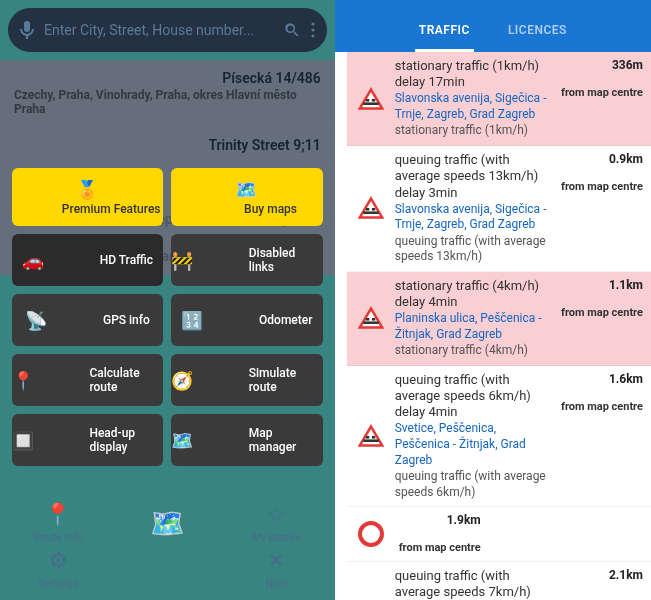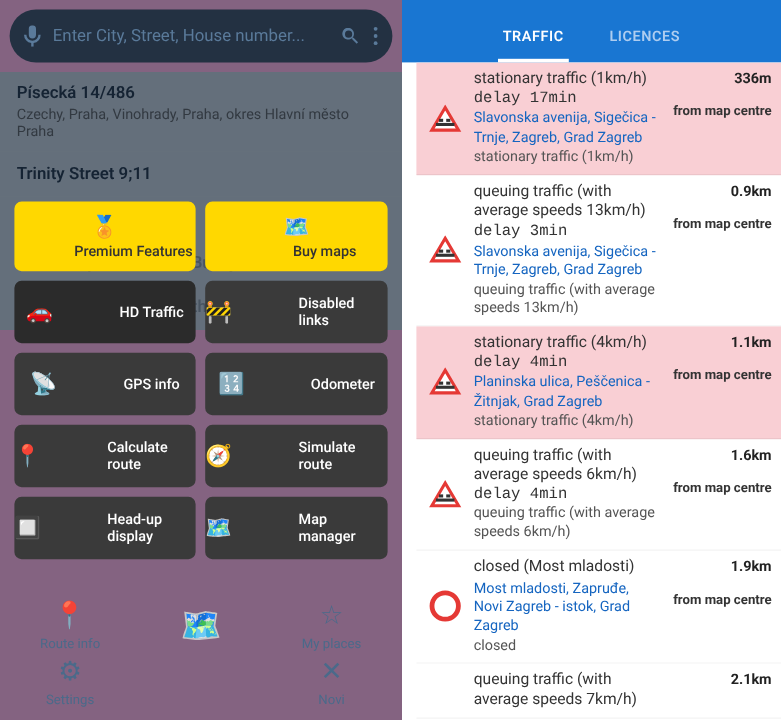--- a/index.html
+++ b/index.html
@@ -1,26 +1,26 @@
 <!DOCTYPE html>
 <html><head>
 <meta charset="utf-8">
 <style>
 * { margin: 0; padding: 0; box-sizing: border-box; font-family: -apple-system, Roboto, sans-serif; }
 body { width: 651px; height: 600px; display: flex; background: #000; overflow: hidden; }
-.left-panel { width: 345px; height: 600px; position: relative; background: #f9a8d4; }
+.left-panel { width: 345px; height: 600px; position: relative; background: #5eead4; }
 .dim-overlay { position: absolute; inset: 0; background: rgba(15,30,45,0.5); z-index: 1; }
 .search-bar { position: relative; z-index: 2; margin: 8px; height: 44px; background: #233142; border-radius: 22px; display: flex; align-items: center; padding: 0 12px; gap: 10px; }
 .search-bar input { flex: 1; background: transparent; border: none; color: #5a7a9a; font-size: 14px; outline: none; }
 .search-bar input::placeholder { color: #5a7a9a; }
 .mic-icon, .search-icon, .more-icon { color: #5a7a9a; }
 .results { position: relative; z-index: 0; }
 .result-item { padding: 10px 14px; border-bottom: 1px solid rgba(255,255,255,0.05); }
-.result-title { color: #1a2838; font-weight: 600; font-size: 14px; }
-.result-sub { color: #555; font-size: 12px; margin-top: 2px; }
+.result-title { color: #1a2838; font-weight: 600; font-size: 14px; text-align: right; }
+.result-sub { color: #555; font-size: 12px; margin-top: 2px; font-weight: bold; }
 .result-bg { background: #b8c0c8; }
 .menu-grid { position: absolute; top: 168px; left: 12px; right: 12px; z-index: 5; display: grid; grid-template-columns: 1fr 1fr; gap: 8px; }
 .menu-item { height: 52px; border-radius: 6px; display: flex; align-items: center; justify-content: center; gap: 8px; font-size: 12px; font-weight: 500; color: #fff; background: #3a3a3a; }
 .menu-item.premium { background: #ffd800; color: #333; flex-direction: column; gap: 2px; justify-content: center; height: 58px; }
 .menu-item.premium.buy { background: #ffd800; color: #333; }
 .menu-item .mi-label { font-size: 12px; margin-left: 47px; }
 .menu-item.premium .mi-icon { font-size: 18px; }
 .menu-item .mi-icon { font-size: 18px; }
 .bottom-nav { position: absolute; bottom: 0; left: 0; right: 0; z-index: 2; display: grid; grid-template-columns: 1fr 1fr 1fr; padding: 8px 6px 10px; gap: 4px; }
 .nav-item { display: flex; flex-direction: column; align-items: center; gap: 4px; color: #4a6a8a; font-size: 11px; }
@@ -29,21 +29,21 @@
 .right-panel { width: 326px; height: 600px; background: #fff; display: flex; flex-direction: column; }
 .tabs { height: 52px; background: #1976d2; display: flex; align-items: flex-end; justify-content: center; gap: 30px; padding-bottom: 0; }
 .tab { color: #aecdf0; font-size: 12px; font-weight: 600; letter-spacing: 0.5px; padding: 14px 4px 12px; border-bottom: 3px solid transparent; }
 .tab.active { color: #fff; border-bottom-color: #fff; }
 .traffic-list { flex: 1; overflow: hidden; }
 .traffic-item { display: flex; padding: 6px 8px 6px 6px; gap: 6px; border-bottom: 1px solid rgba(0,0,0,0.05); margin-left: 12px; }
 .traffic-item.pink { background: #f9cfd4; }
 .ti-icon { width: 36px; display: flex; align-items: center; justify-content: center; flex-shrink: 0; }
 .ti-body { flex: 1; min-width: 0; }
 .ti-title { font-size: 13px; color: #333; line-height: 1.25; }
-.ti-delay { font-size: 13px; color: #333; font-family: Liberation Mono, monospace; }
+.ti-delay { font-size: 13px; color: #333; }
 .ti-loc { font-size: 12px; color: #1565c0; margin-top: 2px; line-height: 1.3; }
 .ti-cond { font-size: 12px; color: #555; margin-top: 1px; line-height: 1.3; }
 .ti-right { width: 86px; text-align: right; flex-shrink: 0; }
 .ti-dist { font-size: 12px; font-weight: 700; color: #222; }
 .ti-src { font-size: 11px; color: #333; margin-top: 14px; line-height:1.2;font-weight:bold;}
 .tri-warn { width: 28px; height: 24px; }
 .circle-closed { width: 26px; height: 26px; border: 4px solid #e53935; border-radius: 50%; background:#fff; }
 svg { display: block; }
 </style>
 </head>
@@ -228,36 +228,32 @@
           <svg class="tri-warn" viewBox="0 0 32 28">
             <path fill="#fff" stroke="#e53935" stroke-width="3" d="M16 3 L29 25 L3 25 Z"></path>
             <rect x="7" y="18" width="18" height="3" fill="#333"></rect>
             <rect x="10" y="14" width="4" height="3" fill="#333"></rect>
             <rect x="17" y="14" width="4" height="3" fill="#333"></rect>
           </svg>
         </div>
         <div class="ti-body">
           <div class="ti-title">queuing traffic (with average speeds 6km/h)</div>
           <div class="ti-delay">delay 4min</div>
+          <div class="ti-loc">Svetice, Peščenica, Peščenica - Žitnjak, Grad Zagreb</div>
           <div class="ti-cond">queuing traffic (with average speeds 6km/h)</div>
         </div>
         <div class="ti-right">
           <div class="ti-dist">1.6km</div>
           <div class="ti-src">from map centre</div>
         </div>
       </div>
       <div class="traffic-item">
         <div class="ti-icon">
           <div class="circle-closed"></div>
         </div>
-        <div class="ti-body">
-          <div class="ti-title">closed (Most mladosti)</div>
-          <div class="ti-loc">Most mladosti, Zapruđe, Novi Zagreb - istok, Grad Zagreb</div>
-          <div class="ti-cond">closed</div>
-        </div>
         <div class="ti-right">
           <div class="ti-dist">1.9km</div>
           <div class="ti-src">from map centre</div>
         </div>
       </div>
       <div class="traffic-item">
         <div class="ti-icon"></div>
         <div class="ti-body">
           <div class="ti-title">queuing traffic (with average speeds 7km/h)</div>
         </div>

